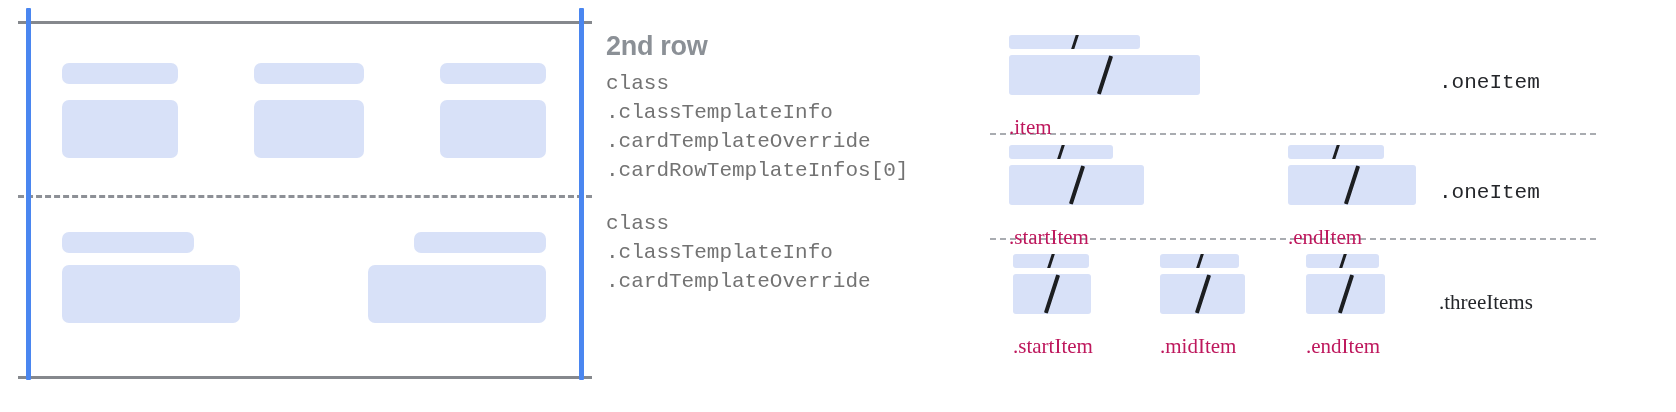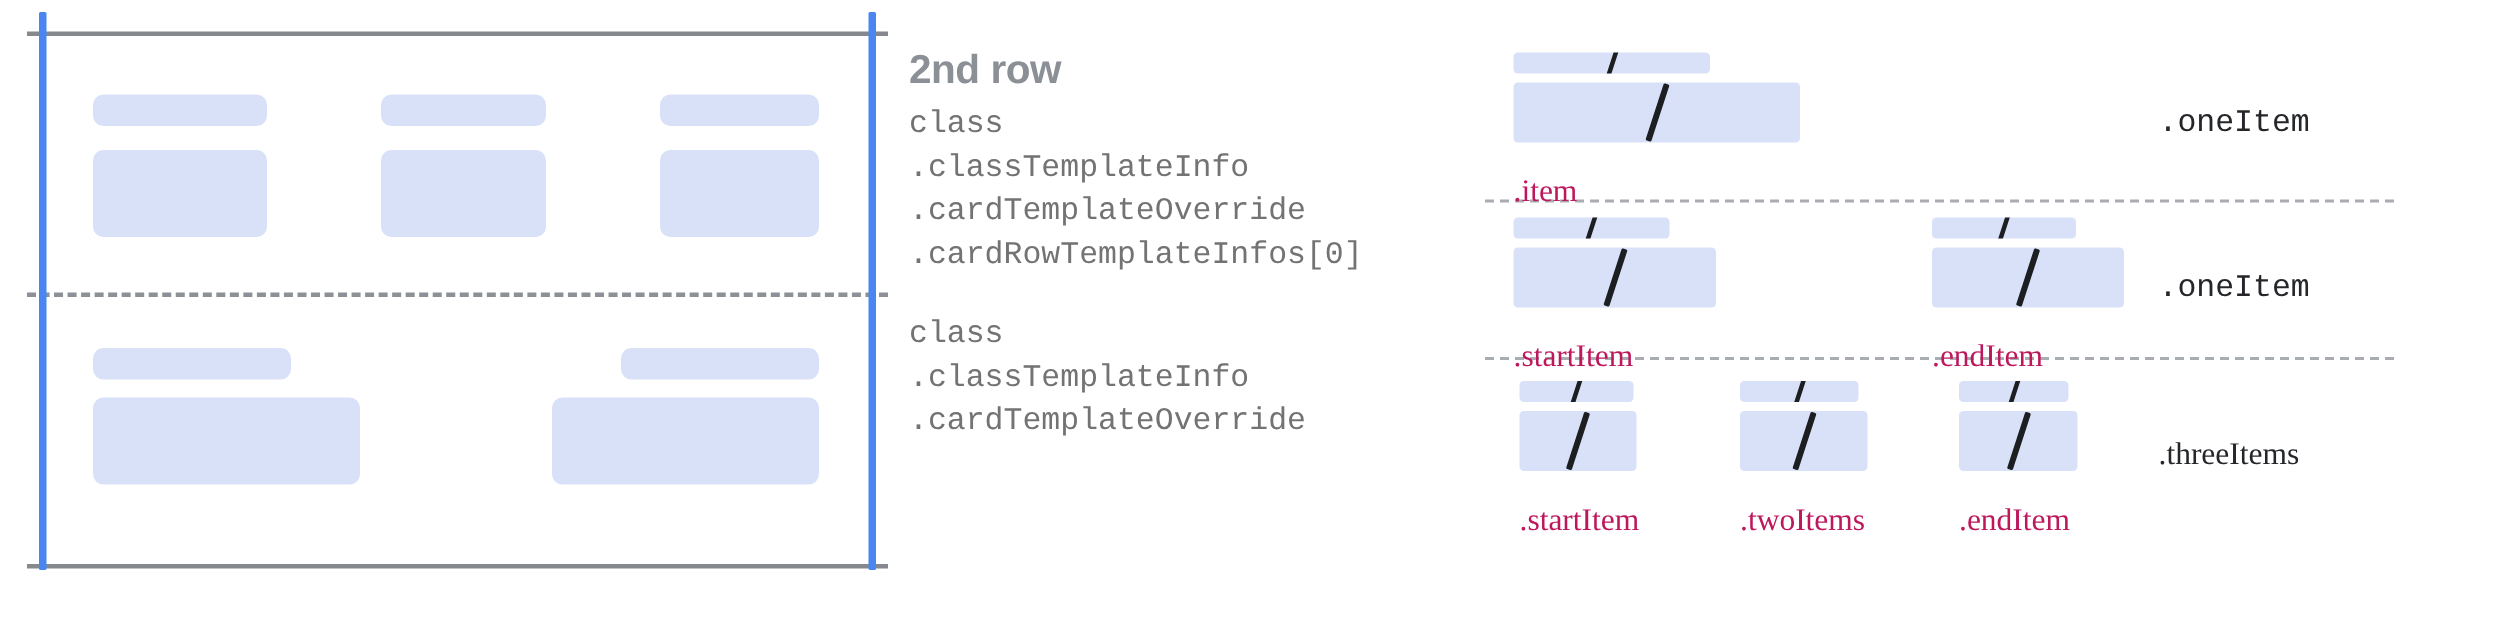--- a/index.html
+++ b/index.html
@@ -233,21 +233,21 @@
         <div class="slot-label">.startItem</div>
       </div>
 
       <div class="slot" style="left:1160px; top:254px;">
         <div class="bar-small" style="width:79px;">
           <span class="slash"></span>
         </div>
         <div class="bar-big" style="width:85px;">
           <span class="slash"></span>
         </div>
-        <div class="slot-label">.twoItems</div>
+        <div class="slot-label">.midItem</div>
       </div>
 
       <div class="slot" style="left:1306px; top:254px;">
         <div class="bar-small" style="width:73px;">
           <span class="slash"></span>
         </div>
         <div class="bar-big" style="width:79px;">
           <span class="slash"></span>
         </div>
         <div class="slot-label">.endItem</div>

